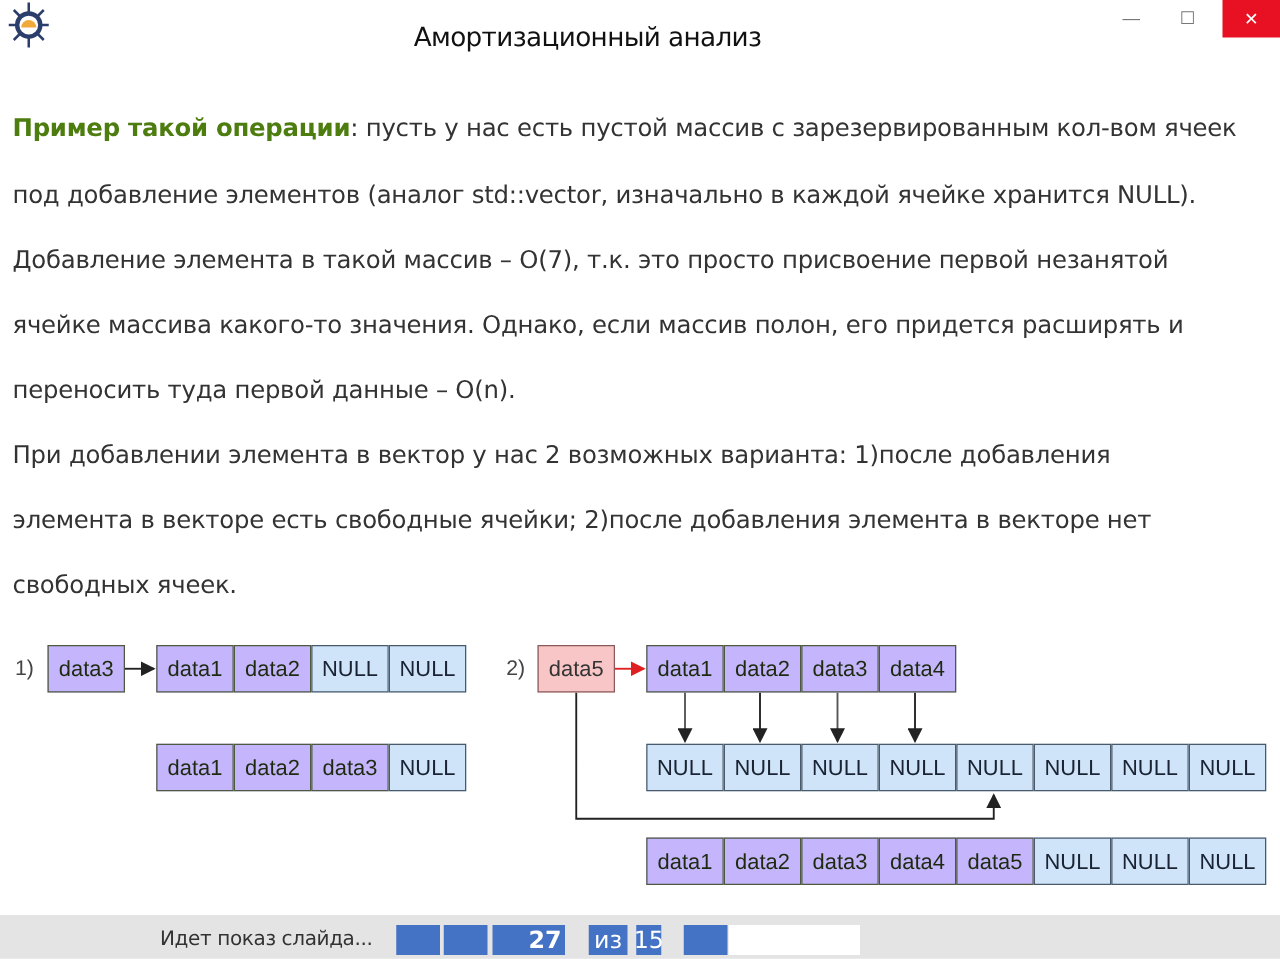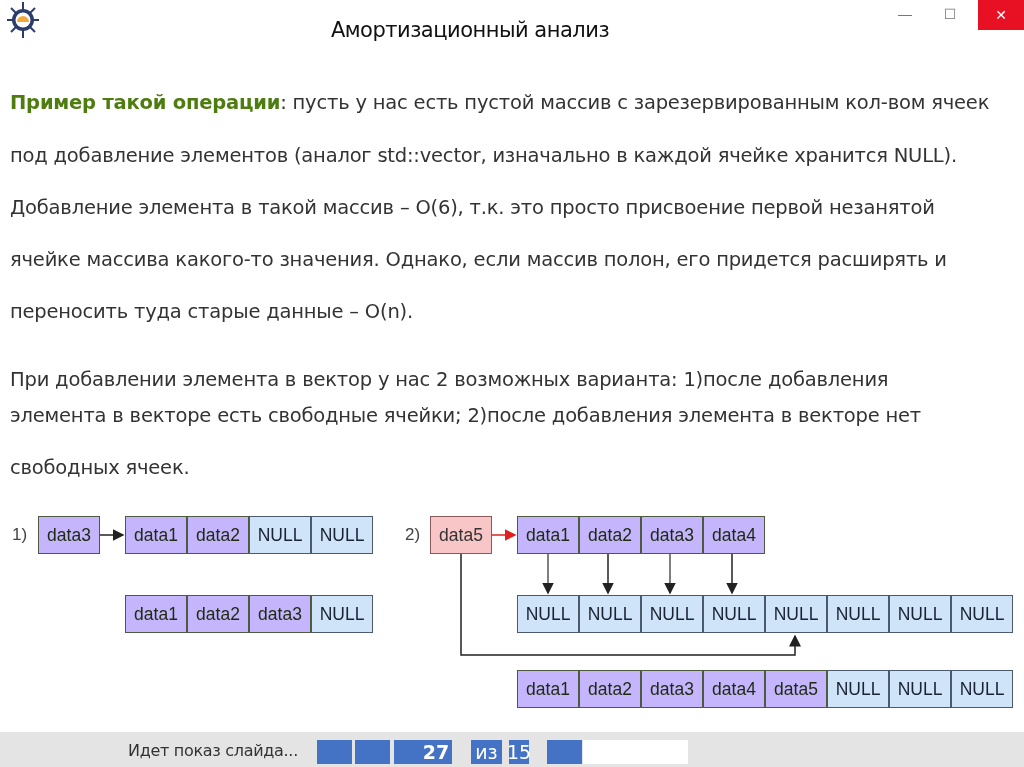--- a/index.html
+++ b/index.html
@@ -47,24 +47,24 @@
     <span>☐</span>
   </div>
 <div class="winctl close">
     <span>✕</span>
   </div>
 
 <div class="title">Амортизационный анализ</div>
 
 <div class="para" style="top:91px"><b>Пример такой операции</b><span>: пусть у нас есть пустой массив с зарезервированным кол-вом ячеек</span></div>
 <div class="para" style="top:144px">под добавление элементов (аналог std::vector, изначально в каждой ячейке хранится NULL).</div>
-<div class="para" style="top:196px">Добавление элемента в такой массив – O(6), т.к. это просто присвоение первой незанятой</div>
+<div class="para" style="top:196px">Добавление элемента в такой массив – O(7), т.к. это просто присвоение первой незанятой</div>
 <div class="para" style="top:248px">ячейке массива какого-то значения. Однако, если массив полон, его придется расширять и</div>
-<div class="para" style="top:300px">переносить туда старые данные – O(n).</div>
-<div class="para" style="top:368px">При добавлении элемента в вектор у нас 2 возможных варианта: 1)после добавления</div>
+<div class="para" style="top:300px">переносить туда первой данные – O(n).</div>
+<div class="para" style="top:352px">При добавлении элемента в вектор у нас 2 возможных варианта: 1)после добавления</div>
 <div class="para" style="top:404px">элемента в векторе есть свободные ячейки; 2)после добавления элемента в векторе нет</div>
 <div class="para" style="top:456px">свободных ячеек.</div>
 
 <svg class="diag" width="1024" height="767">
   <defs>
     <marker id="ab" markerWidth="8" markerHeight="8" refX="7" refY="4" orient="auto">
         <path d="M0,0 L8,4 L0,8 z" fill="#222"></path>
       </marker>
     <marker id="ar" markerWidth="8" markerHeight="8" refX="7" refY="4" orient="auto">
         <path d="M0,0 L8,4 L0,8 z" fill="#e02020"></path>

